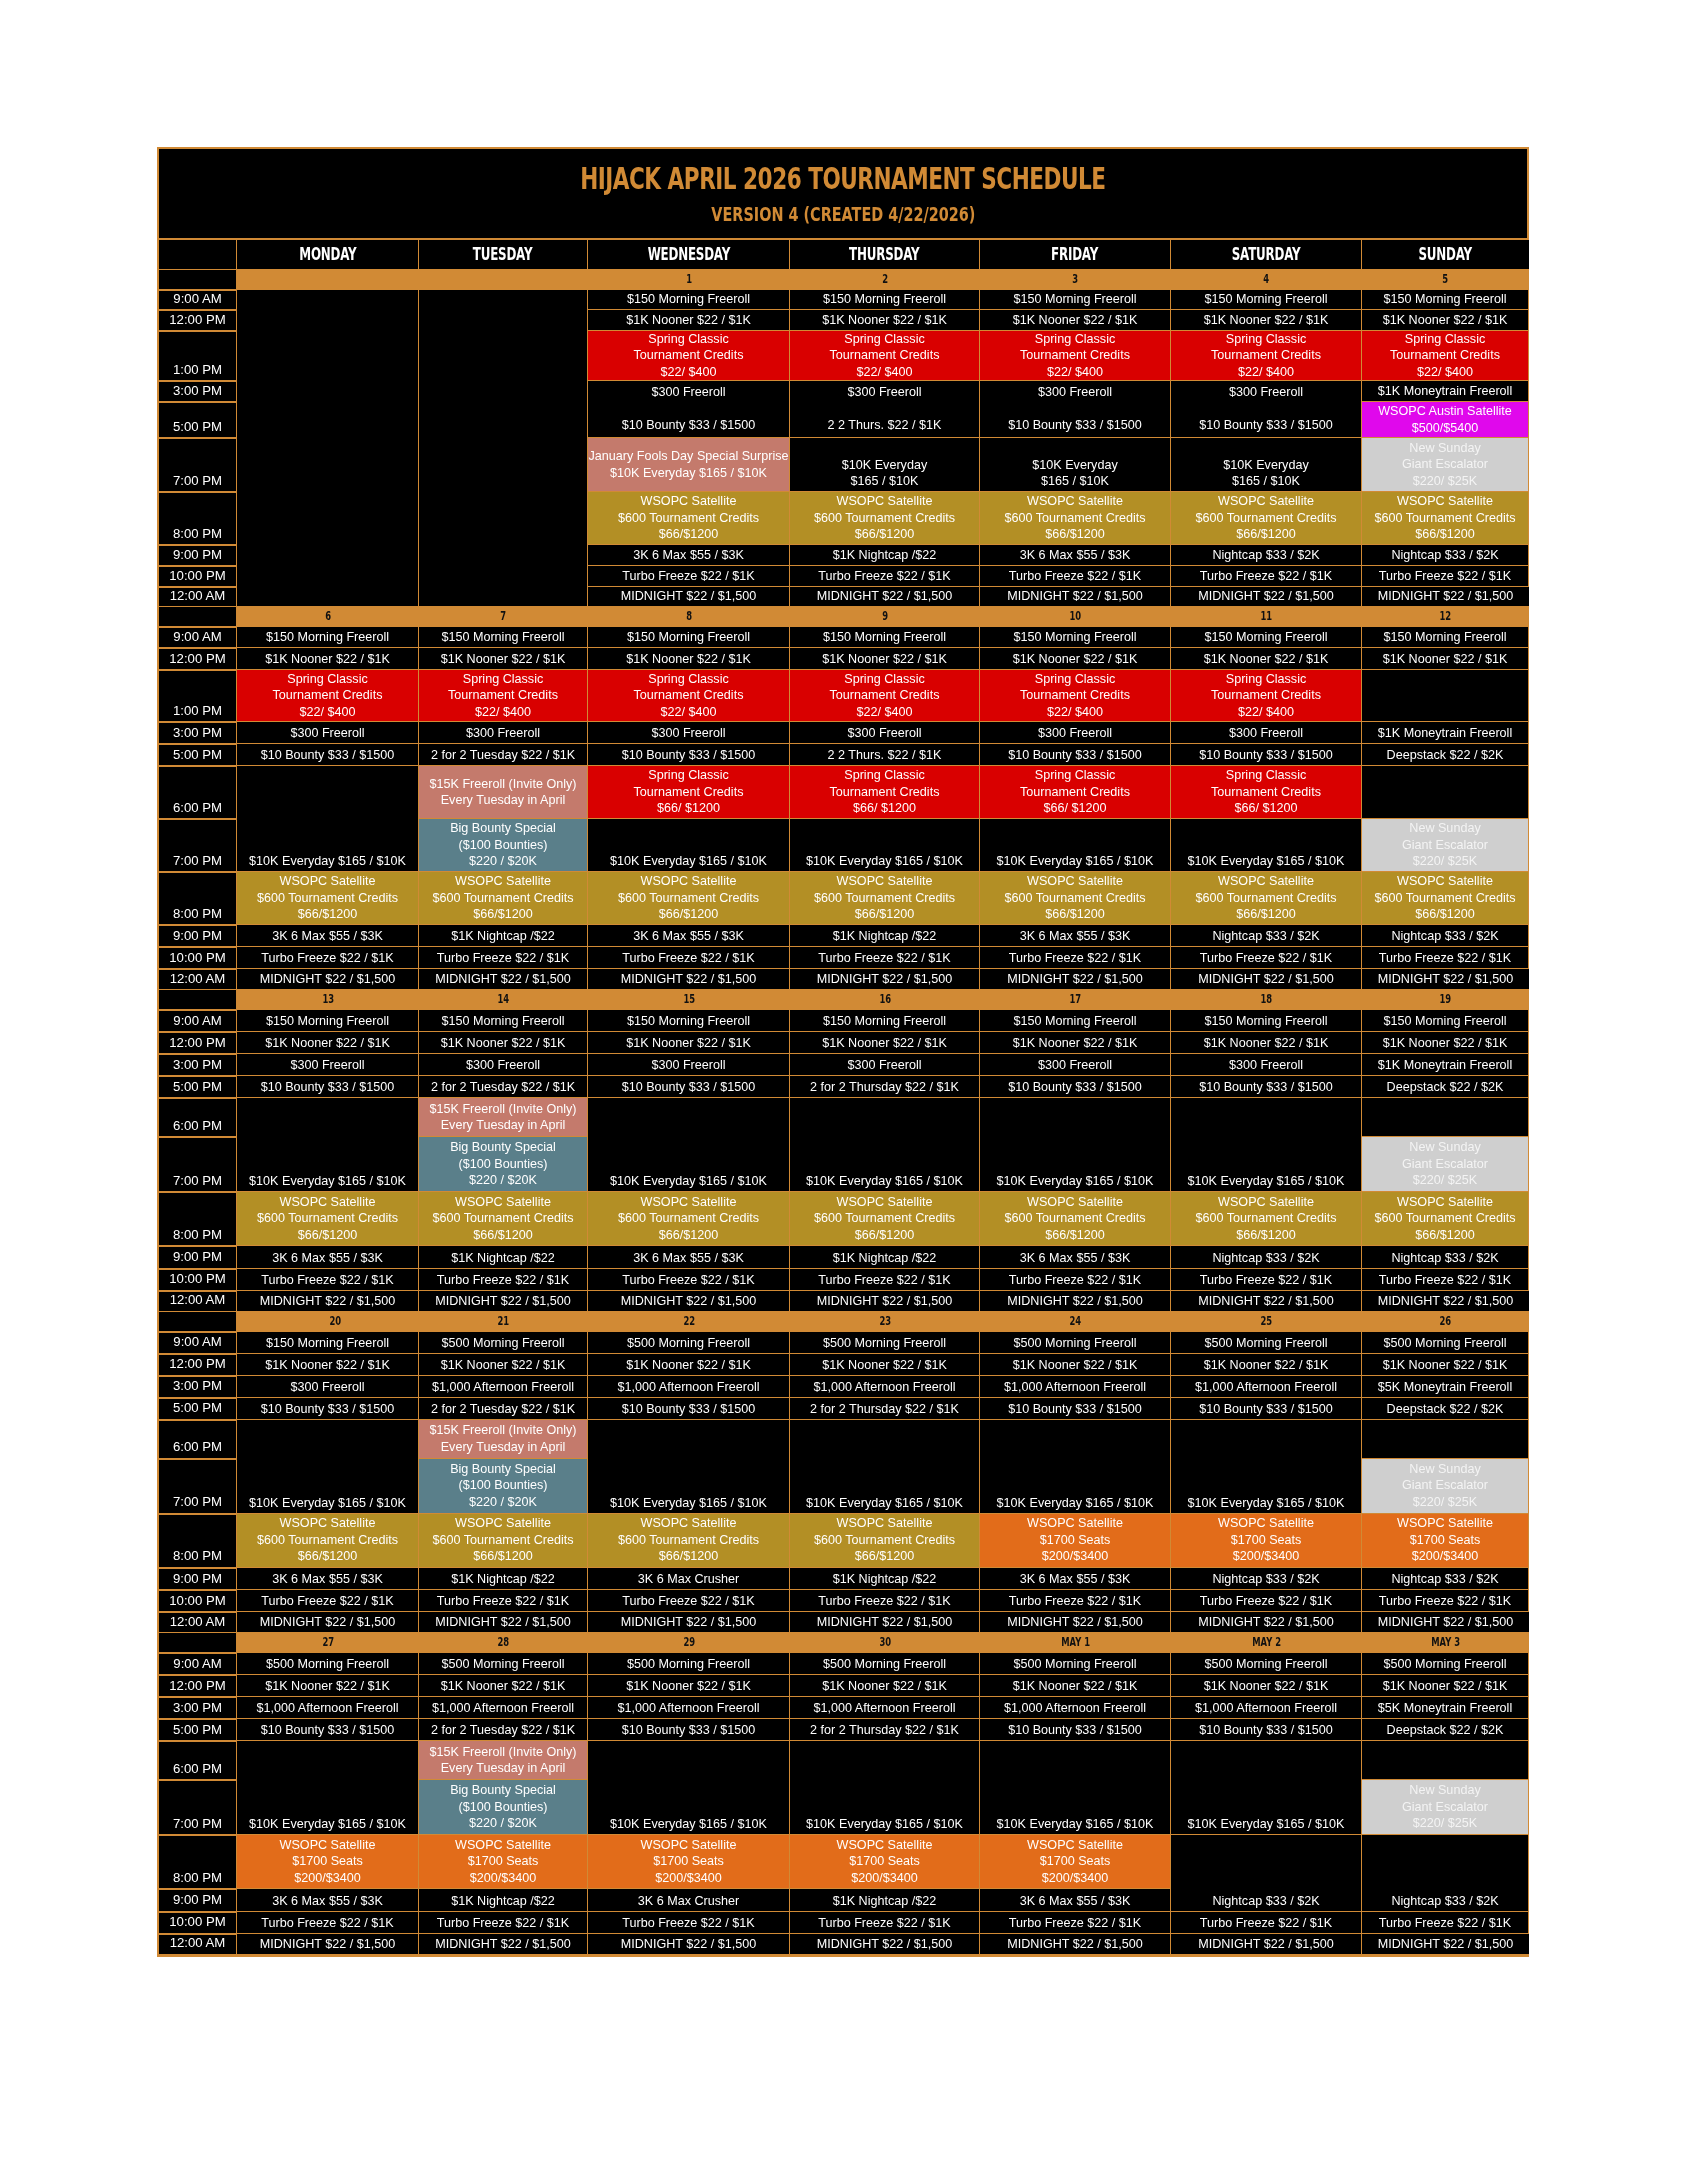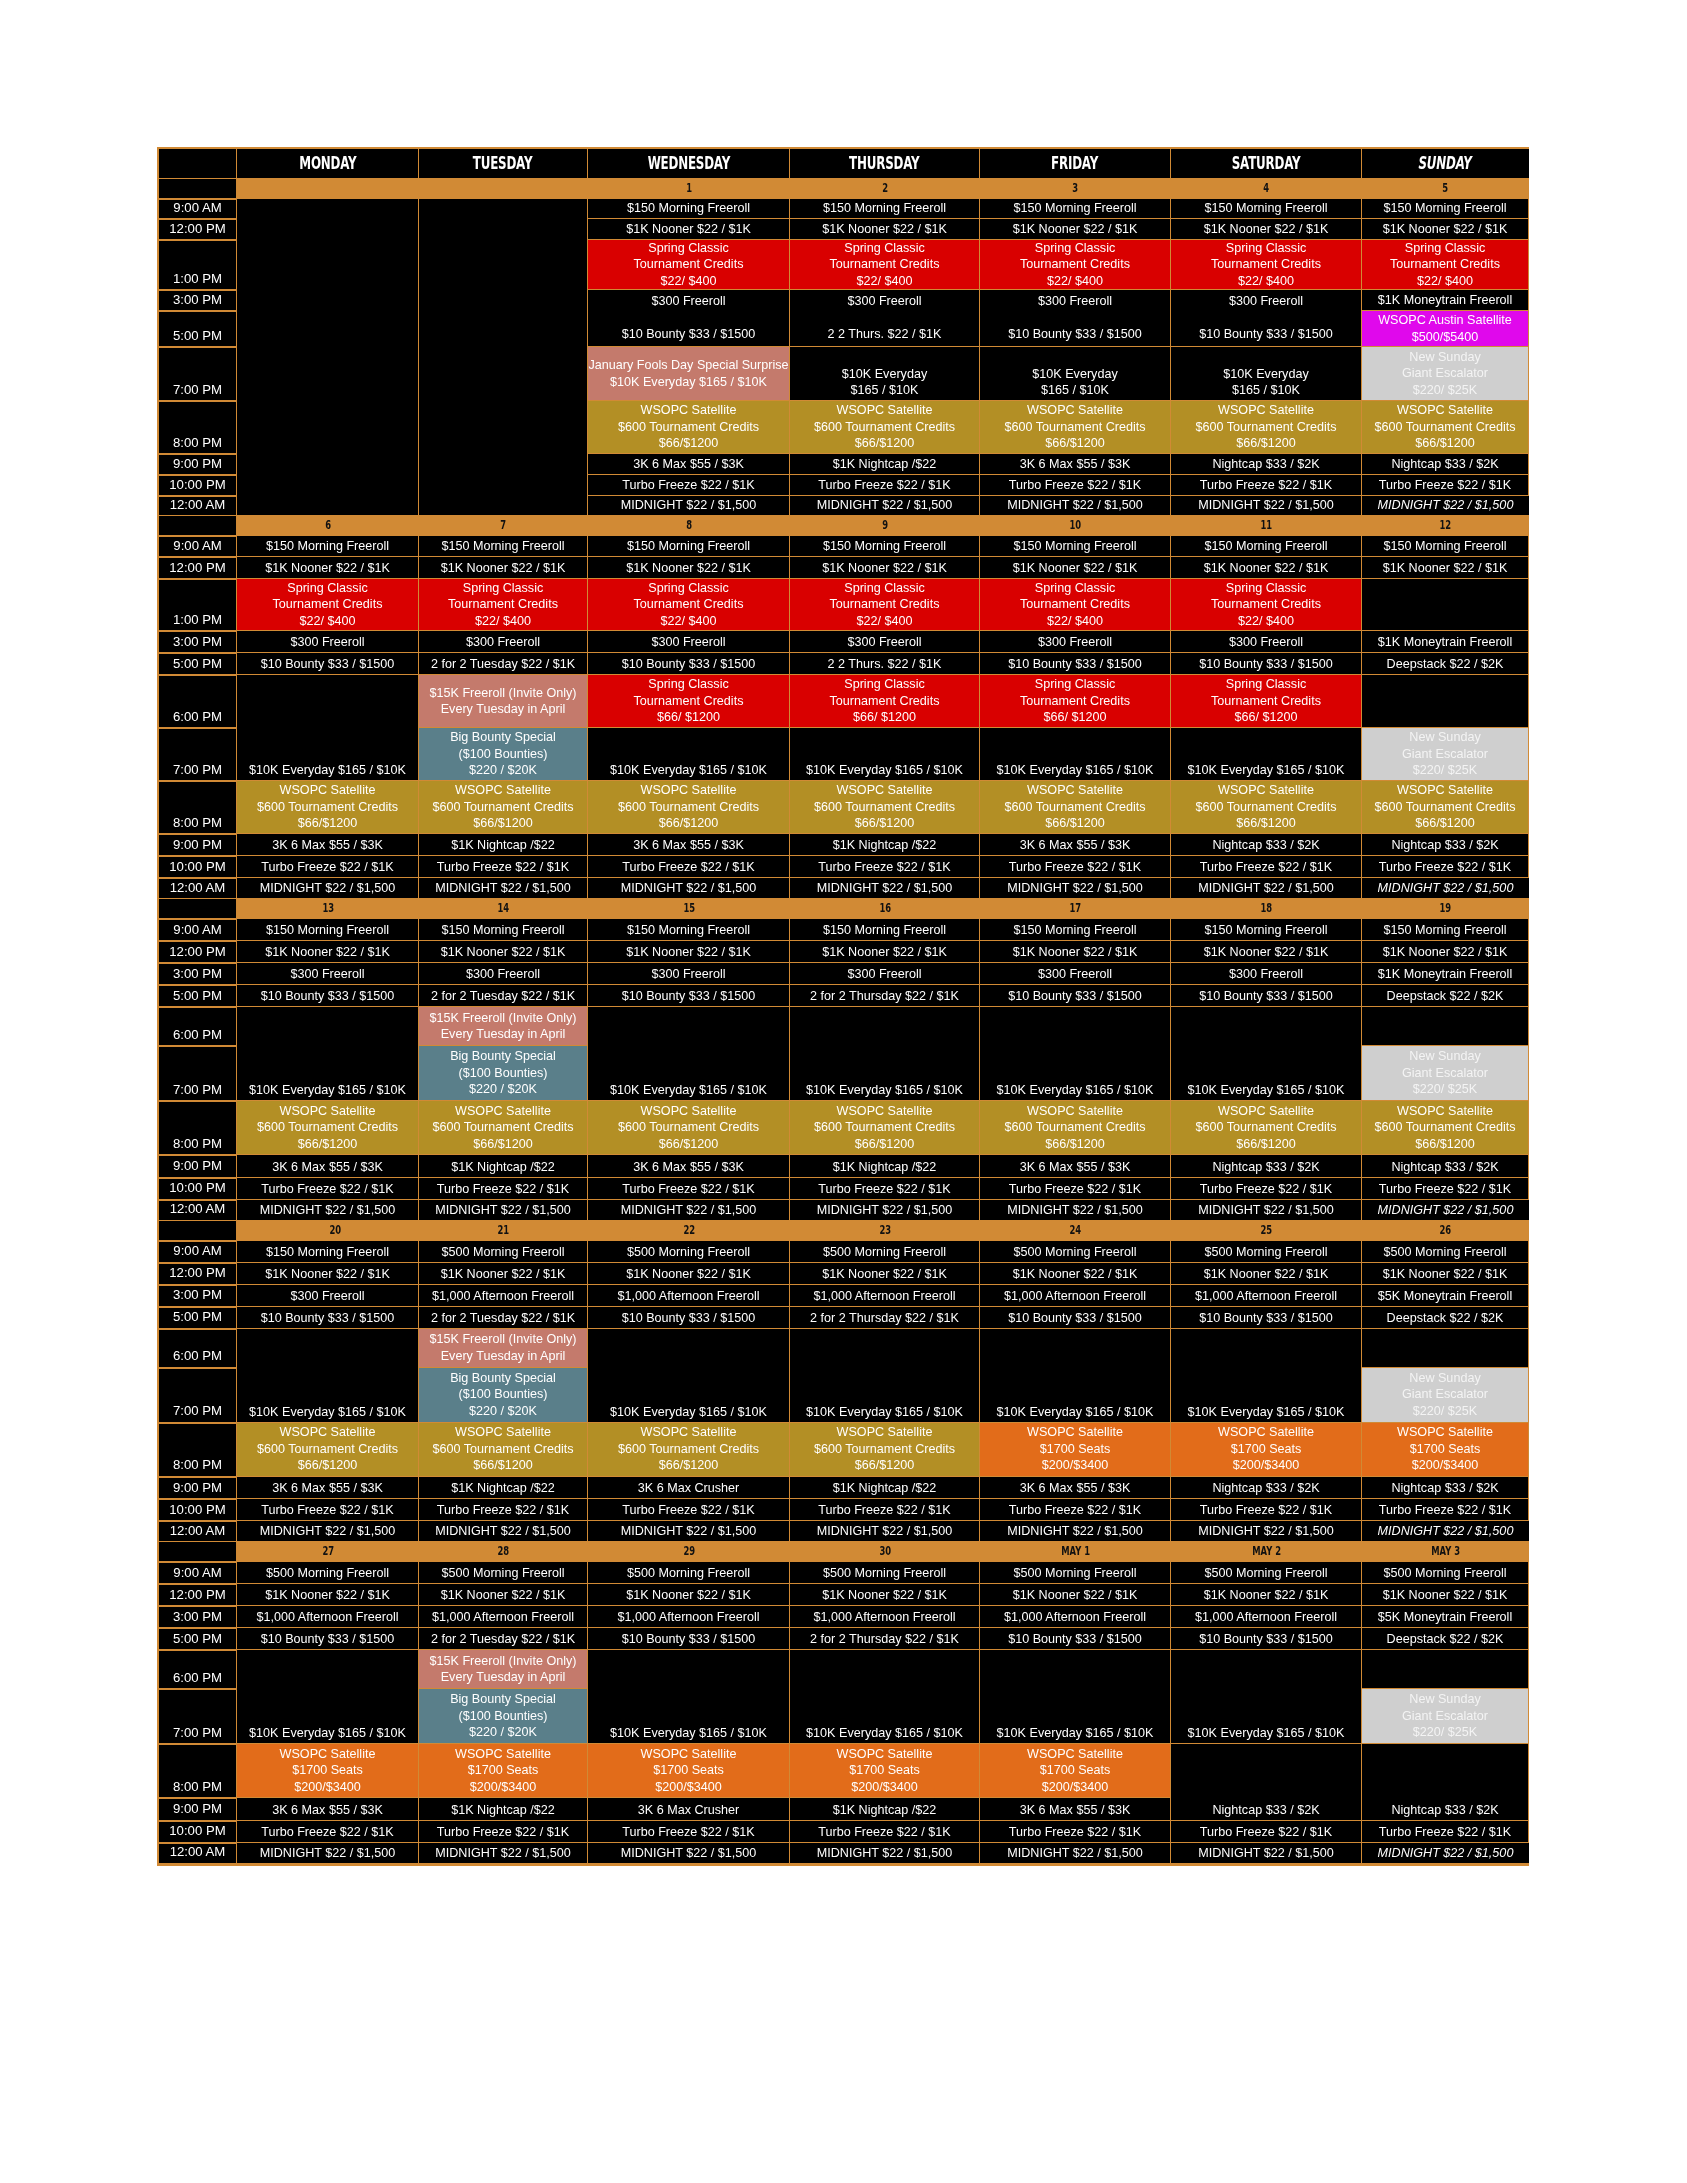--- a/index.html
+++ b/index.html
@@ -13,21 +13,21 @@
            font-size: 30px; letter-spacing: -0.7px; transform: scaleX(0.72); white-space: nowrap;
            text-transform: uppercase; }
   .subtitle { color: #d18a35; font-family: "DejaVu Sans", sans-serif; font-weight: bold;
               font-size: 20px; transform: scaleX(0.72); margin-top: 5.3px; white-space: nowrap; }
   .grid { display: grid;
           grid-template-columns: 78px 182px 169px 202px 190px 191px 191px 167px; }
   .cell { box-sizing: border-box; border-right: 1.3px solid #d18a35; border-bottom: 1.3px solid #d18a35;
           color: #fff; display: flex; align-items: center; justify-content: center;
           text-align: center; font-size: 12.6px; line-height: 16.5px; white-space: pre-line;
           overflow: hidden; background: #000; }
-  .cell:last-child { border-right: none; font-style: italic; }
+  .cell:last-child { border-right: none; }
   .dayname { font-family: "DejaVu Sans", sans-serif; font-weight: bold; font-size: 17px;
              transform: scaleX(0.7); letter-spacing: -0.3px; }
   .dayname-cell { height: 30px; }
   .date-cell { background: #d18a35; color: #111; font-family: "DejaVu Sans", sans-serif;
                font-weight: bold; font-size: 12px; border-right: none; }
   .date-cell span { transform: scaleX(0.7); display: inline-block; }
   .corner { background: #000; }
   .time { background: #000; color: #fff; font-size: 13.2px; align-items: flex-end; padding-bottom: 2px;
           border: 1.3px solid #d18a35; border-left: none; }
   .ev { align-items: flex-end; padding-bottom: 1.3px; }
@@ -37,20 +37,24 @@
   .c-salmon { background: #c47a6c; }
   .c-steel { background: #5a7f8a; }
   .c-gray { background: #cfcfcf; color: #f4f4f4; }
   .c-magenta { background: #e008ec; }
   .c-orange { background: #e26c1a; }
 </style>
 </head>
 <body>
 
 <div id="sheet">
+  <div class="title-block">
+    <div class="title">HIJACK APRIL 2026 TOURNAMENT SCHEDULE</div>
+    <div class="subtitle">VERSION 4 (CREATED 4/22/2026)</div>
+  </div>
   <div class="grid" id="dayhead">
     <div class="cell corner dayname-cell"></div>
     <div class="cell dayname-cell"><span class="dayname">MONDAY</span></div>
     <div class="cell dayname-cell"><span class="dayname">TUESDAY</span></div>
     <div class="cell dayname-cell"><span class="dayname">WEDNESDAY</span></div>
     <div class="cell dayname-cell"><span class="dayname">THURSDAY</span></div>
     <div class="cell dayname-cell"><span class="dayname">FRIDAY</span></div>
     <div class="cell dayname-cell"><span class="dayname">SATURDAY</span></div>
     <div class="cell dayname-cell"><span class="dayname">SUNDAY</span></div>
   </div>

